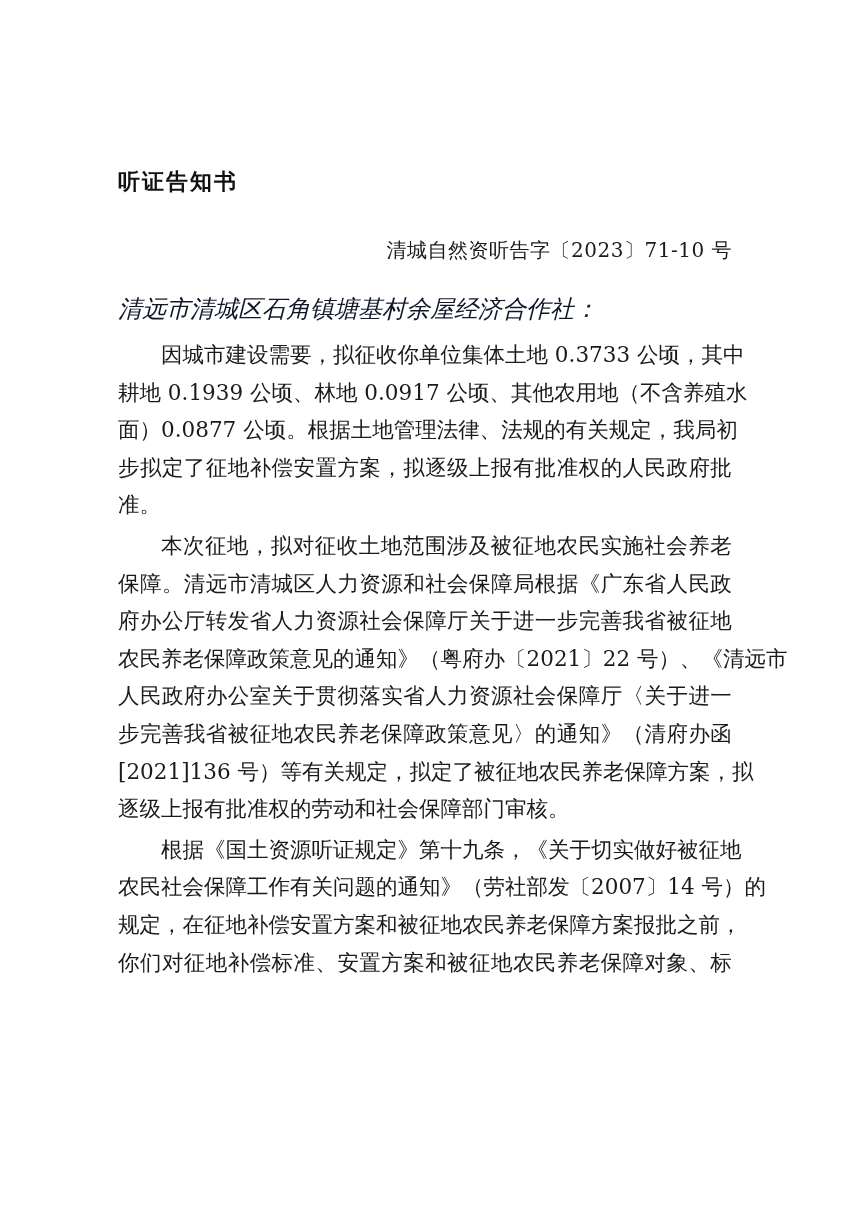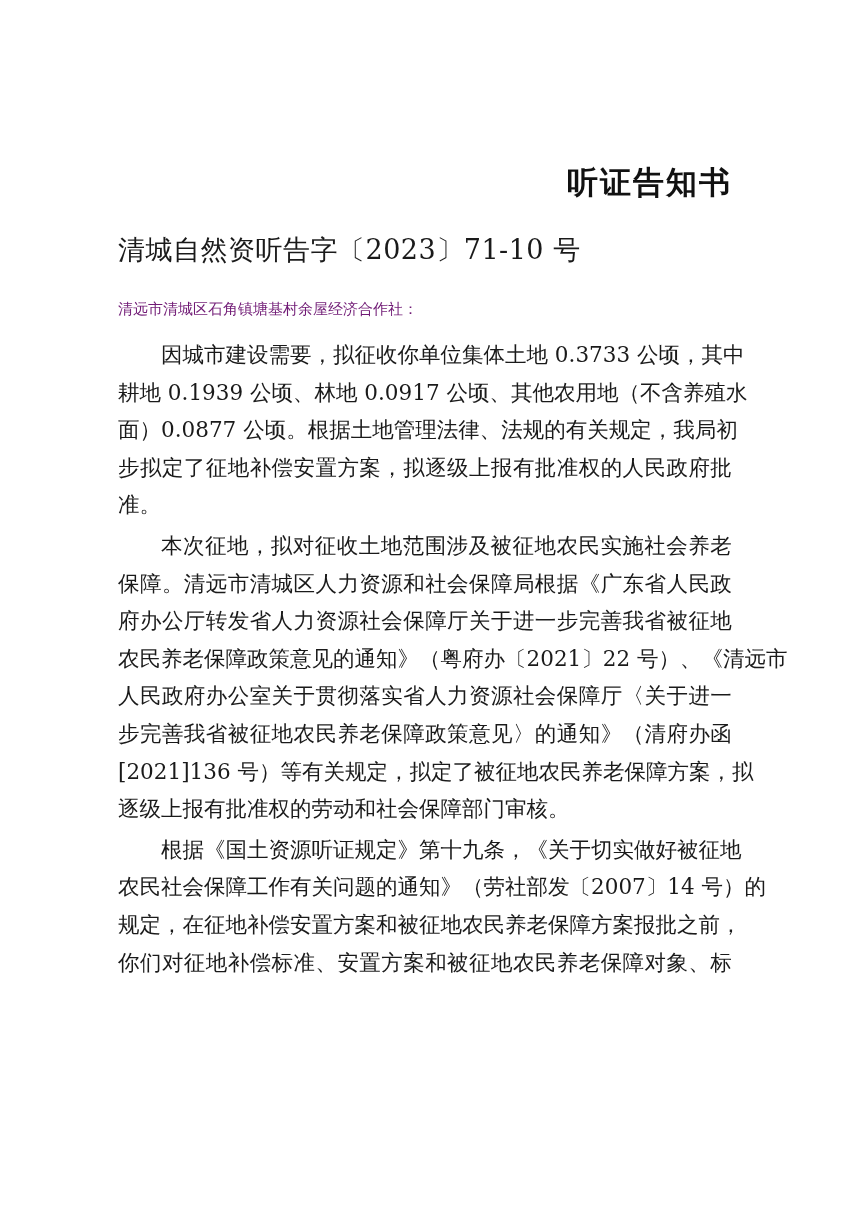--- a/index.html
+++ b/index.html
@@ -26,51 +26,52 @@
     top: 0;
     width: 614px;
   }
 
   
   .doc-title {
     position: absolute;
     left: 0;
     top: 160px;
     width: 614px;
-    text-align: right;
-    font-size: 31px;
+    text-align: left;
+    font-size: 22px;
     font-weight: bold;
     letter-spacing: 2px;
     line-height: 44px;
     color: #111111;
     font-family: "DejaVu Sans", "Liberation Sans", sans-serif;
   }
 
   
   .doc-number {
     position: absolute;
     left: 0;
     top: 234px;
     width: 614px;
-    text-align: left;
-    font-size: 27px;
+    text-align: right;
+    font-size: 20px;
     line-height: 32px;
     letter-spacing: 0.5px;
     color: #1a1a1a;
   }
 
   
   .doc-recipient {
     position: absolute;
     left: 0;
     top: 293px;
     width: 614px;
-    font-size: 15px;
+    font-size: 24px;
     line-height: 32px;
-    color: #701a75;
+    color: #0f172a;
+    font-style: italic;
   }
 
   
   .body-lines {
     position: absolute;
     left: 0;
     top: 336px;
     width: 614px;
   }
   .txt-line {

